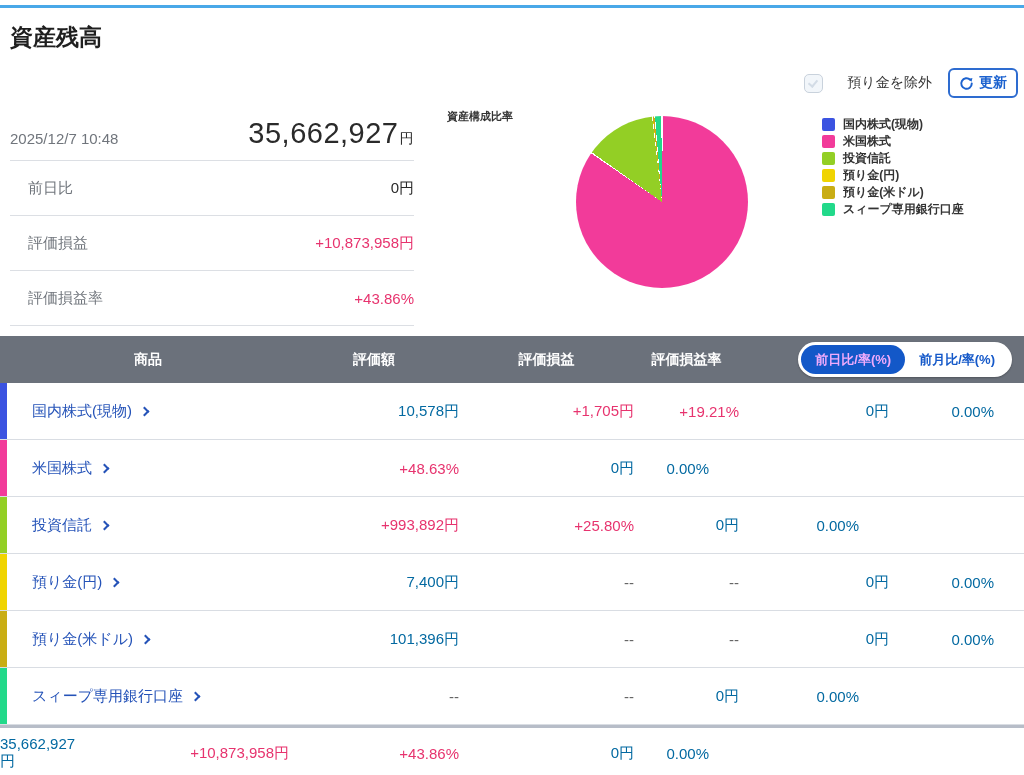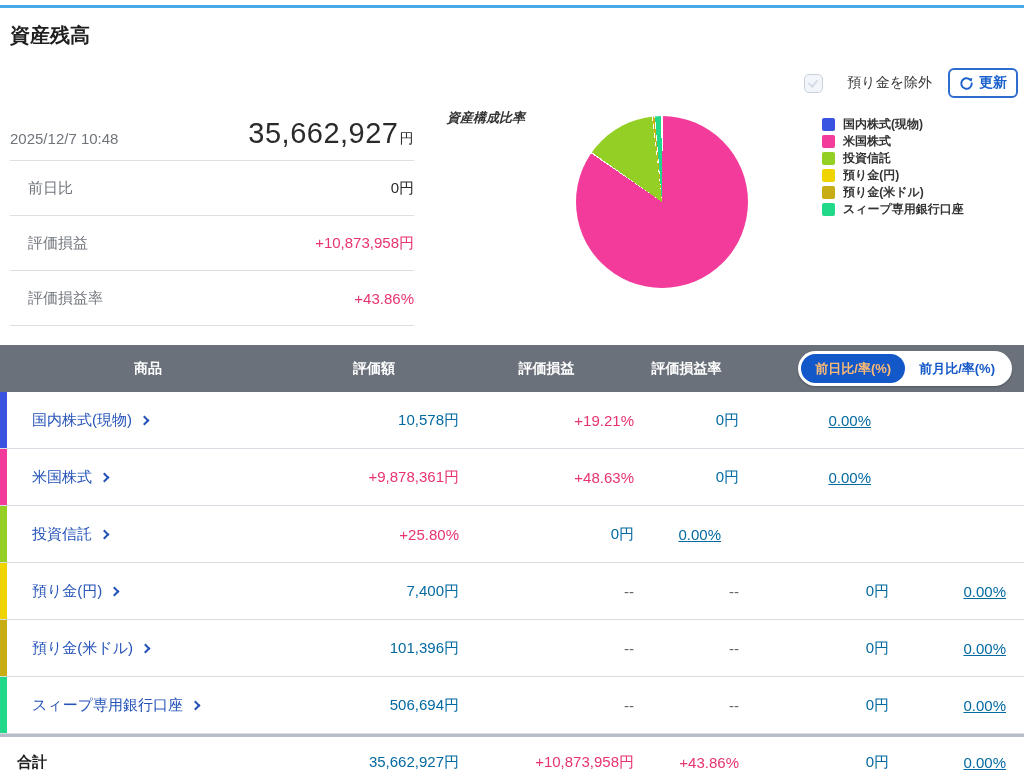--- a/index.html
+++ b/index.html
@@ -9,21 +9,21 @@
     --pink:#e7336e;
     --header-bg:#6b717b;
     --divider:#dcdfe4;
     --muted:#70757c;
     --ink:#222222;
   }
   *{margin:0;padding:0;box-sizing:border-box;}
   html,body{width:1024px;height:775px;overflow:hidden;background:#ffffff;
     font-family:"Liberation Sans","DejaVu Sans",sans-serif;color:var(--ink);}
   .topline{position:absolute;top:5px;left:0;width:1024px;height:3px;background:var(--line-blue);}
-  .page-title{position:absolute;top:22px;left:10px;font-size:20px;font-weight:bold;color:#1f1f1f;}
+  .page-title{position:absolute;top:22px;left:10px;font-size:23px;font-weight:bold;color:#1f1f1f;}
 
   
   .controls{position:absolute;top:68px;right:6px;display:flex;align-items:center;gap:16px;}
   .chk-wrap{display:flex;align-items:center;gap:24px;cursor:pointer;justify-content:flex-end;}
   .chk-box{width:19px;height:19px;border:1px solid #c9d2dc;border-radius:5px;background:#f2f6fa;
     position:relative;display:inline-block;}
   .chk-box .tick{position:absolute;left:5px;top:3px;width:6px;height:9px;
     border-right:2px solid #d3dce6;border-bottom:2px solid #d3dce6;transform:rotate(40deg);}
   .chk-label{font-size:14px;color:#333;}
   .refresh-btn{display:flex;align-items:center;gap:5px;background:#fff;border:2px solid #2e6cd0;
@@ -36,48 +36,48 @@
   .sum-row{display:flex;justify-content:space-between;align-items:center;height:55px;
     border-bottom:1px solid var(--divider);font-size:15px;}
   .sum-date{color:var(--muted);font-size:15px;margin-top:11px;}
   .sum-total{font-size:29px;font-weight:500;color:#2a2a2a;letter-spacing:.5px;}
   .sum-total .unit{font-size:14px;font-weight:normal;margin-left:1px;}
   .sum-label{color:var(--muted);margin-left:18px;}
   .sum-value{color:#2a2a2a;}
   .gain{color:var(--pink) !important;}
 
   
-  .pie-title{position:absolute;left:447px;top:109px;font-size:13px;font-weight:bold;color:#333;font-style:italic;}
+  .pie-title{position:absolute;left:447px;top:109px;font-size:11px;font-weight:bold;color:#333;}
   .pie{position:absolute;left:576px;top:116px;width:172px;height:172px;border-radius:50%;}
 
   
   .legend{position:absolute;left:822px;top:116px;list-style:none;}
   .legend li{display:flex;align-items:center;gap:8px;height:17px;font-size:12px;font-weight:600;color:#333;}
   .legend .swatch{width:13px;height:13px;border-radius:2px;flex:0 0 13px;}
 
   
   .asset-table{position:absolute;left:0;top:336px;width:1024px;}
   .thead,.trow,.trow-total{display:grid;
     grid-template-columns:7px 282px 170px 175px 105px 150px 135px;align-items:center;}
-  .thead{background:var(--header-bg);height:47px;color:#fff;font-size:14px;font-weight:bold;margin-top:9px;}
+  .thead{background:var(--header-bg);height:47px;color:#fff;font-size:14px;font-weight:bold;}
   .thead .h{text-align:center;}
   .toggle-wrap{grid-column:6 / 8;display:flex;justify-content:flex-end;padding-right:12px;}
   .toggle{display:flex;background:#fff;border-radius:18px;padding:3px;height:35px;box-shadow:0 1px 2px rgba(0,0,0,.25);}
   .toggle button{border:none;background:transparent;border-radius:15px;font-size:13px;font-weight:bold;
     padding:0 14px;color:var(--accent);cursor:pointer;font-family:inherit;}
-  .toggle button.active{background:#1358c8;color:#fdba74;}
+  .toggle button.active{background:#1358c8;color:#f0abfc;}
 
   .trow{height:57px;border-bottom:1px solid #d9dde3;font-size:15px;}
   .bar{width:7px;height:100%;}
   .prod{display:flex;align-items:center;gap:9px;padding-left:25px;color:var(--link);
     text-decoration:none;cursor:pointer;font-size:15px;}
   .chev{width:7px;height:7px;border-right:2.5px solid currentColor;border-bottom:2.5px solid currentColor;
     transform:rotate(-45deg);display:inline-block;margin-top:1px;}
   .cell{text-align:right;color:#0369a1;}
-  .cell.last{padding-right:18px;text-decoration:underline;}
+  .cell.last{padding-right:30px;}
   .muted-dash{color:#666;}
 
   .trow-total{height:55px;border-top:3px solid #b7bdc8;border-bottom:2px solid #cfd3d9;font-size:15px;}
   .total-label{grid-column:1 / 3;padding-left:17px;font-weight:bold;color:#1f1f1f;}
 </style>
 </head>
 <body>
 
 <div class="topline"></div>
 <h1 class="page-title">資産残高</h1>
@@ -165,41 +165,42 @@
     </div>
   </div>
   <div id="table-body">
       <div class="trow">
         <span class="bar" style="background: rgb(59, 83, 225);"></span>
         <a class="prod">
           <span>国内株式(現物)</span>
           <span class="chev"></span>
         </a>
         <span class="cell">10,578円</span>
+        <span class="cell gain">+1,705円</span>
         <span class="cell gain">+19.21%</span>
         <span class="cell">0円</span>
         <span class="cell last">0.00%</span>
       </div>
       <div class="trow">
         <span class="bar" style="background: rgb(242, 59, 154);"></span>
         <a class="prod">
           <span>米国株式</span>
           <span class="chev"></span>
         </a>
-        <span class="cell gain">+9,878,361円</span>
         <span class="cell gain">+48.63%</span>
         <span class="cell">0円</span>
         <span class="cell last">0.00%</span>
       </div>
       <div class="trow">
         <span class="bar" style="background: rgb(147, 207, 37);"></span>
         <a class="prod">
           <span>投資信託</span>
           <span class="chev"></span>
         </a>
+        <span class="cell gain">+993,892円</span>
         <span class="cell gain">+25.80%</span>
         <span class="cell">0円</span>
         <span class="cell last">0.00%</span>
       </div>
       <div class="trow">
         <span class="bar" style="background: rgb(240, 212, 0);"></span>
         <a class="prod">
           <span>預り金(円)</span>
           <span class="chev"></span>
         </a>
@@ -220,28 +221,26 @@
         <span class="cell muted-dash">--</span>
         <span class="cell">0円</span>
         <span class="cell last">0.00%</span>
       </div>
       <div class="trow">
         <span class="bar" style="background: rgb(34, 217, 138);"></span>
         <a class="prod">
           <span>スィープ専用銀行口座</span>
           <span class="chev"></span>
         </a>
-        <span class="cell">506,694円</span>
         <span class="cell muted-dash">--</span>
         <span class="cell muted-dash">--</span>
         <span class="cell">0円</span>
         <span class="cell last">0.00%</span>
       </div>
     </div>
   <div class="trow-total">
-    <span class="total-label">合計</span>
     <span class="cell">35,662,927円</span>
     <span class="cell gain">+10,873,958円</span>
     <span class="cell gain">+43.86%</span>
     <span class="cell">0円</span>
     <span class="cell last">0.00%</span>
   </div>
 </div>
 
 </body></html>

